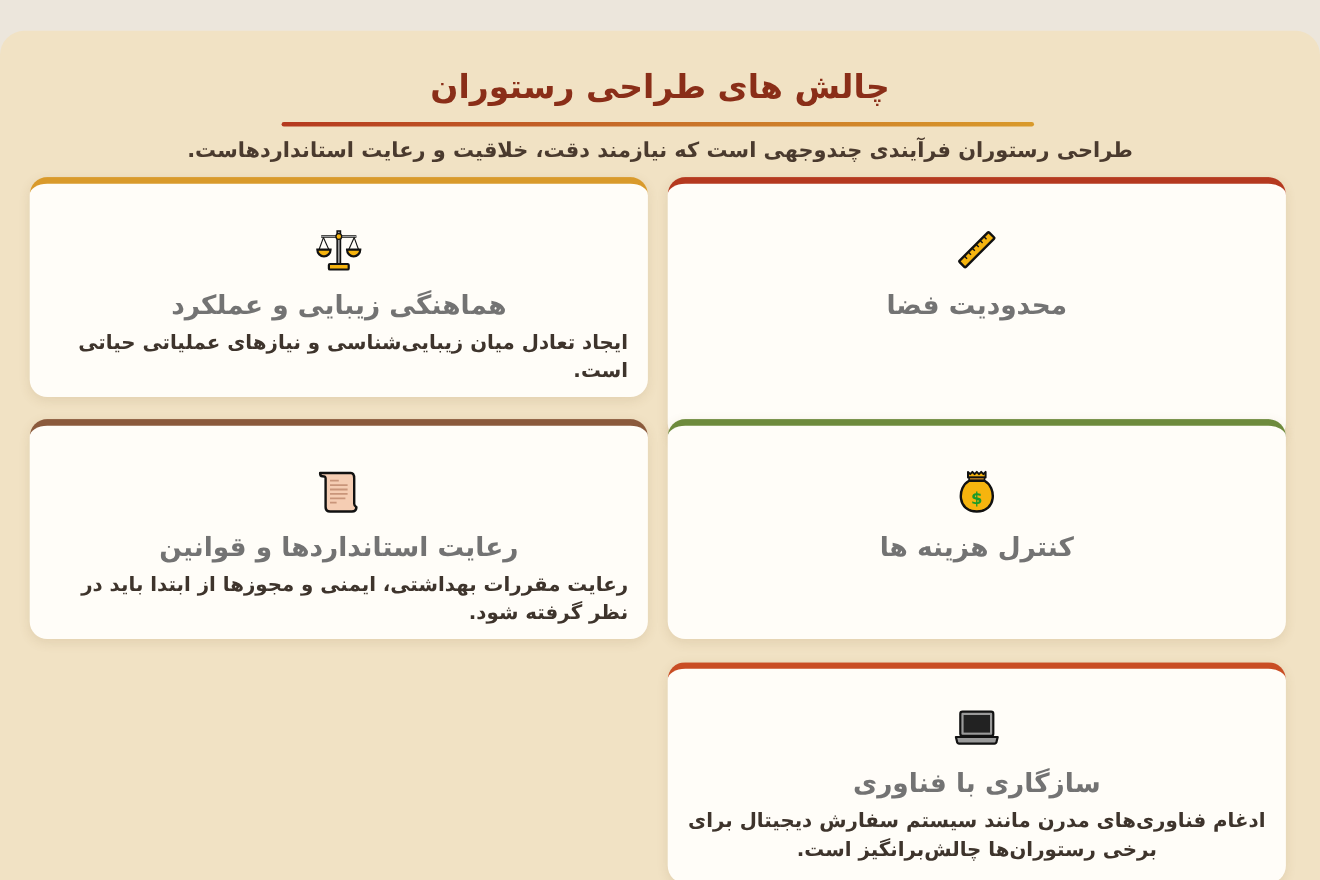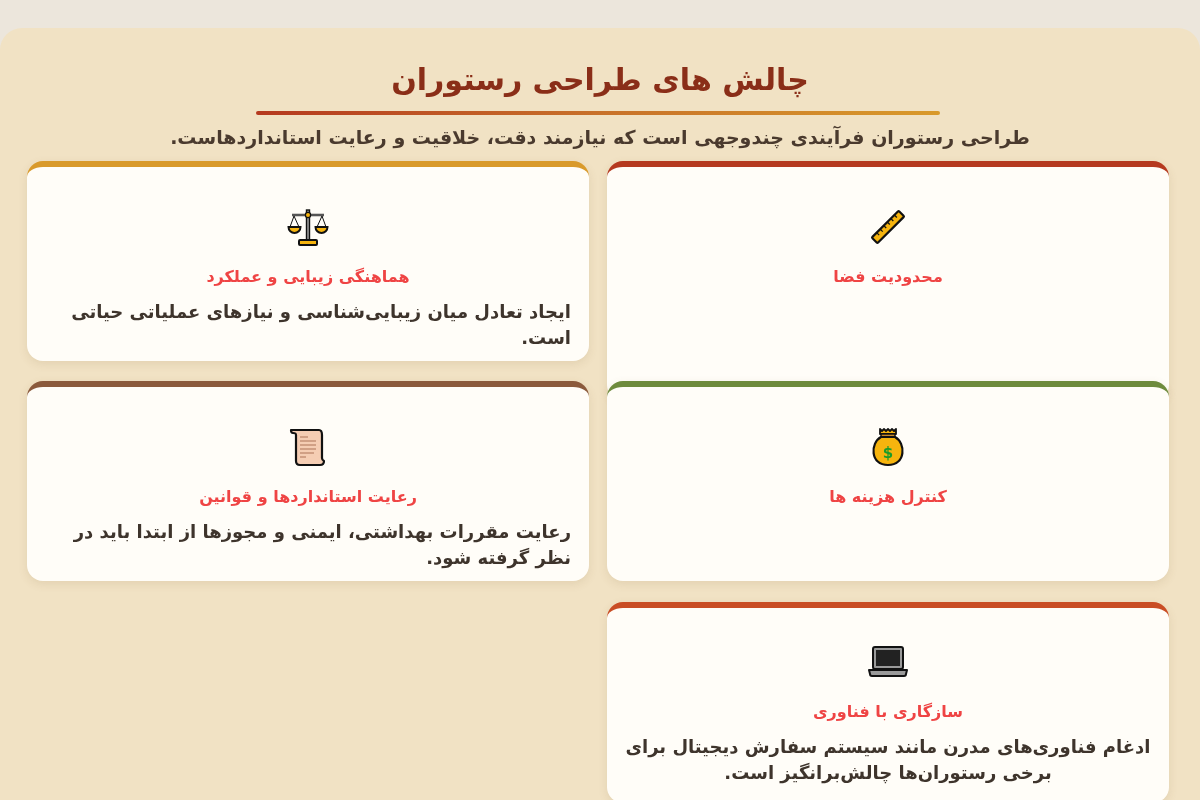--- a/index.html
+++ b/index.html
@@ -69,23 +69,23 @@
     }
     .card-icon {
       display: block;
       margin: 38px auto 0 auto;
       width: 44px;
       height: 44px;
     }
     .card-icon svg { width: 44px; height: 44px; display: block; }
     .card-title {
       margin-top: 14px;
-      font-size: 16px;
+      font-size: 24px;
       font-weight: bold;
-      color: #ef4444;
+      color: #737373;
       line-height: 28px;
     }
     .card-desc {
       margin-top: 8px;
       font-size: 18px;
       font-weight: bold;
       color: #3e342c;
       line-height: 26px;
       text-align: right;
     }

